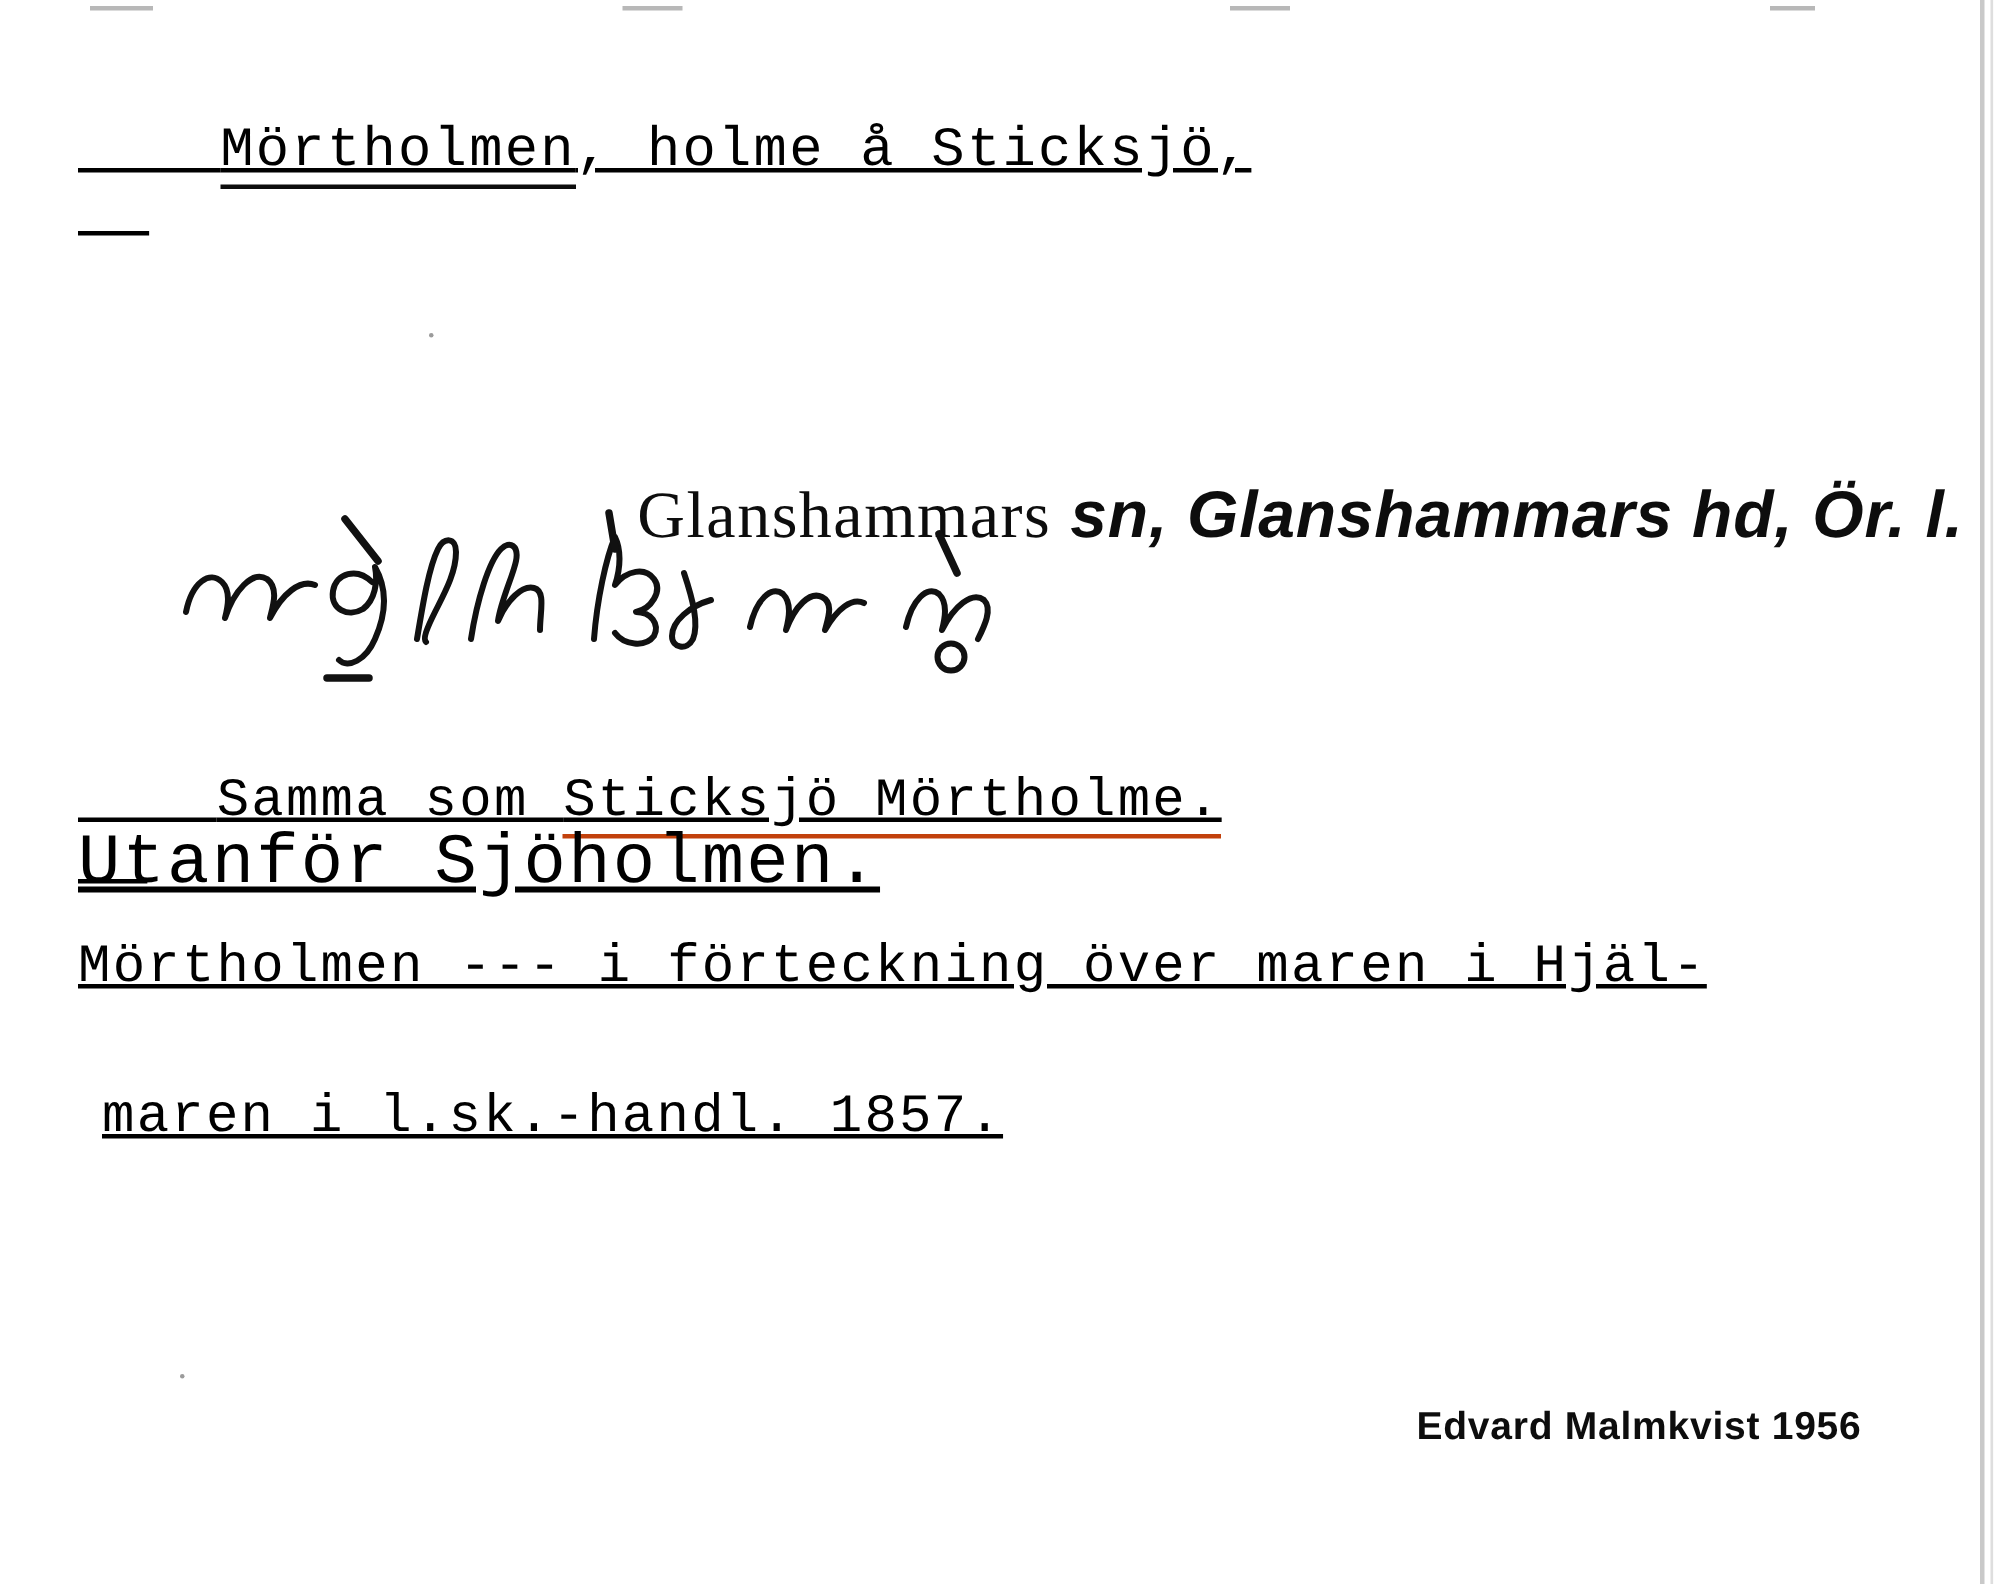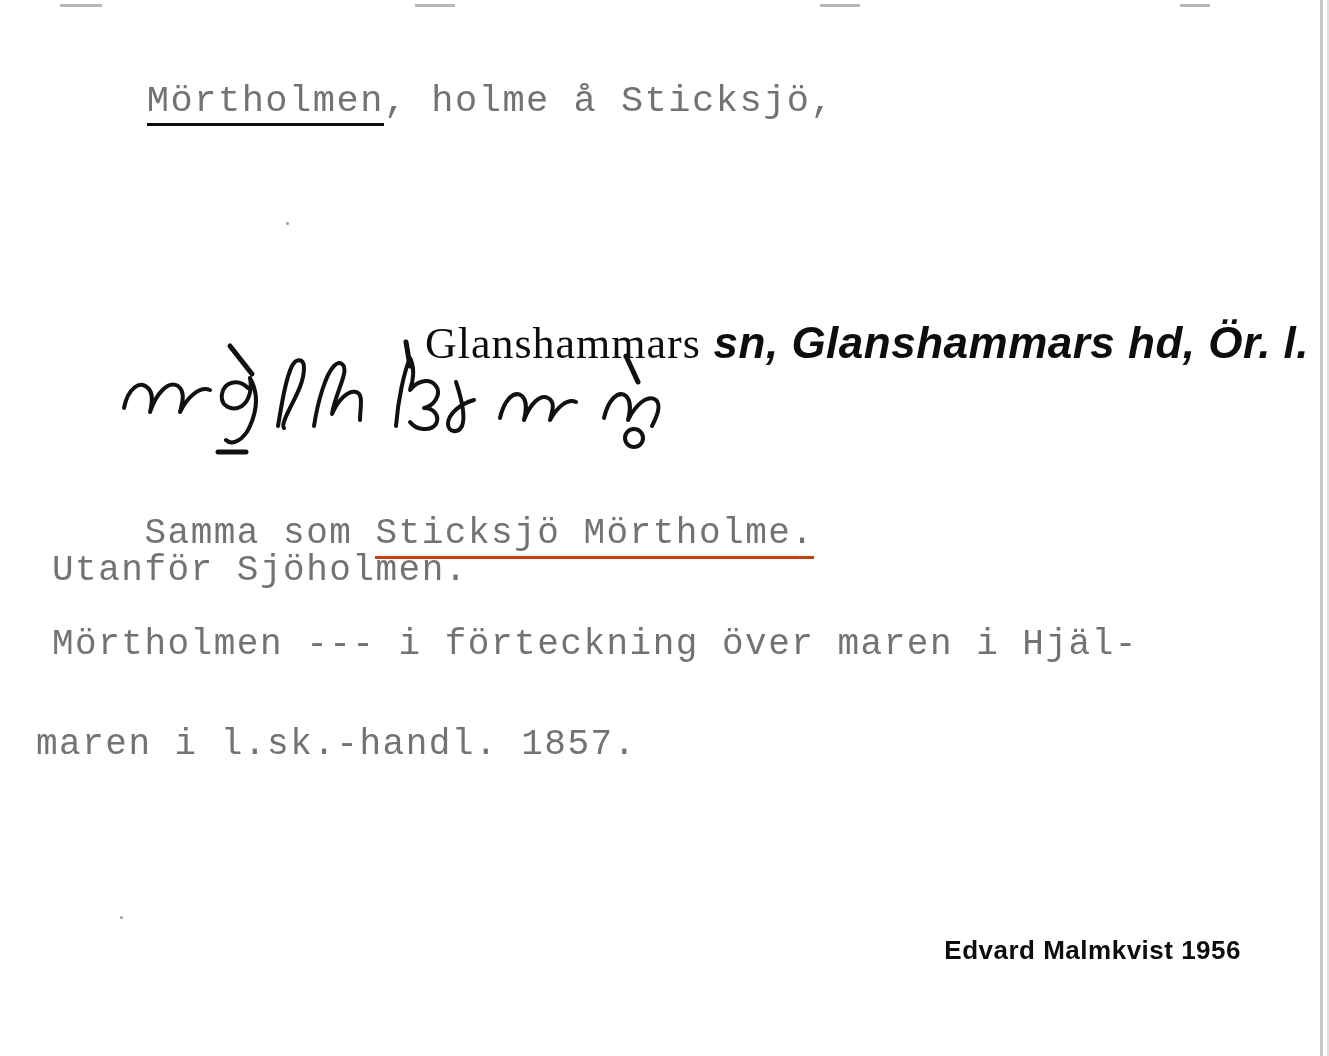--- a/index.html
+++ b/index.html
@@ -51,24 +51,25 @@
   .speck {
     position: absolute;
     width: 3px;
     height: 3px;
     background: #9b9b9b;
     border-radius: 50%;
   }
 
   .typed {
     position: absolute;
-    color: #737373;
+    color: #000000;
     font-family: "Liberation Mono", monospace;
     white-space: pre;
     letter-spacing: 1.5px;
+    text-decoration: underline;
   }
 
   .headword {
     left: 52px;
     top: 38px;
     font-size: 37px;
   }
   .headword .u {
     border-bottom: 3px solid #0d0d0d;
     padding-bottom: 1px;
@@ -100,23 +101,23 @@
     top: 330px;
     width: 560px;
     height: 130px;
   }
 
   .line1 { left: 52px; top: 472px; font-size: 36px; }
   .line1 .u {
     border-bottom: 3px solid #c2410c;
     padding-bottom: 2px;
   }
-  .line2 { left: 52px; top: 550px; font-size: 36px; }
+  .line2 { left: 52px; top: 550px; font-size: 47px; }
   .line3 { left: 52px; top: 624px; font-size: 36px; }
-  .line4 { left: 36px; top: 724px; font-size: 36px; }
+  .line4 { left: 68px; top: 724px; font-size: 36px; }
 
   .signature {
     position: absolute;
     right: 88px;
     top: 935px;
     font-size: 26px;
     font-family: "Liberation Sans", sans-serif;
     font-weight: bold;
     color: #0d0d0d;
     letter-spacing: 0.5px;

